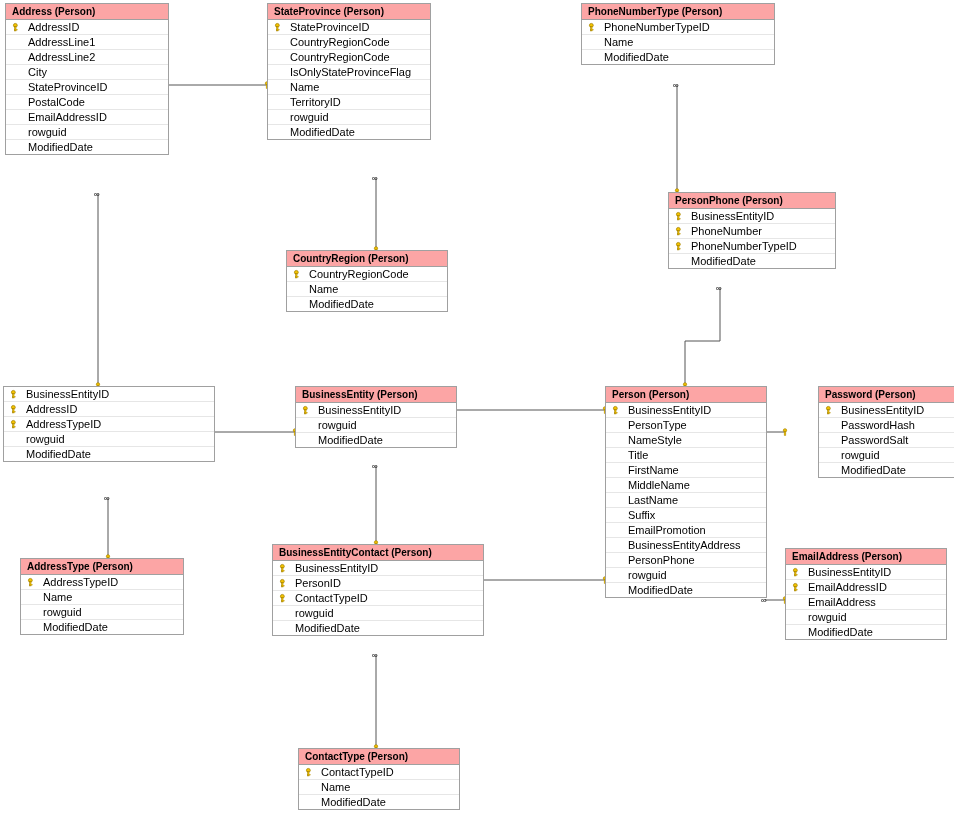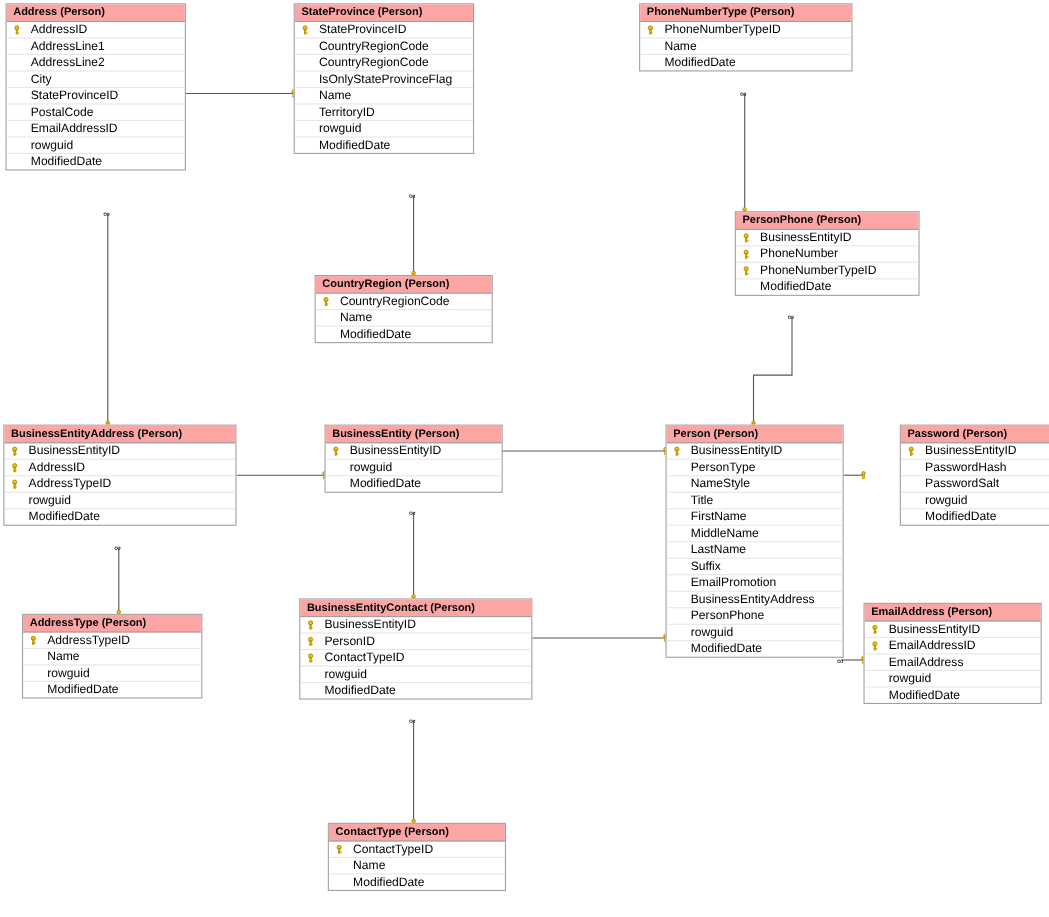--- a/index.html
+++ b/index.html
@@ -204,21 +204,20 @@
           </svg>
         </span>
         <span class="col">PhoneNumberTypeID</span>
       </div>
       <div class="row">
         <span class="key"></span>
         <span class="col">ModifiedDate</span>
       </div>
     </div>
     <div class="tbl" style="left: 3px; top: 386px; width: 210px;">
-      <div class="hdr">BusinessEntityAddress (Person)</div>
       <div class="row">
         <span class="key">
           <svg width="10" height="10" viewBox="0 0 12 12">
             <circle cx="4" cy="4" r="2.3" fill="#f2c200" stroke="#a58200" stroke-width="0.9"></circle>
             <rect x="3.2" y="5.5" width="1.6" height="5.2" fill="#f2c200" stroke="#a58200" stroke-width="0.7"></rect>
             <rect x="3.2" y="8.6" width="3" height="1.2" fill="#f2c200" stroke="#a58200" stroke-width="0.4"></rect>
           </svg>
         </span>
         <span class="col">BusinessEntityID</span>
       </div>

